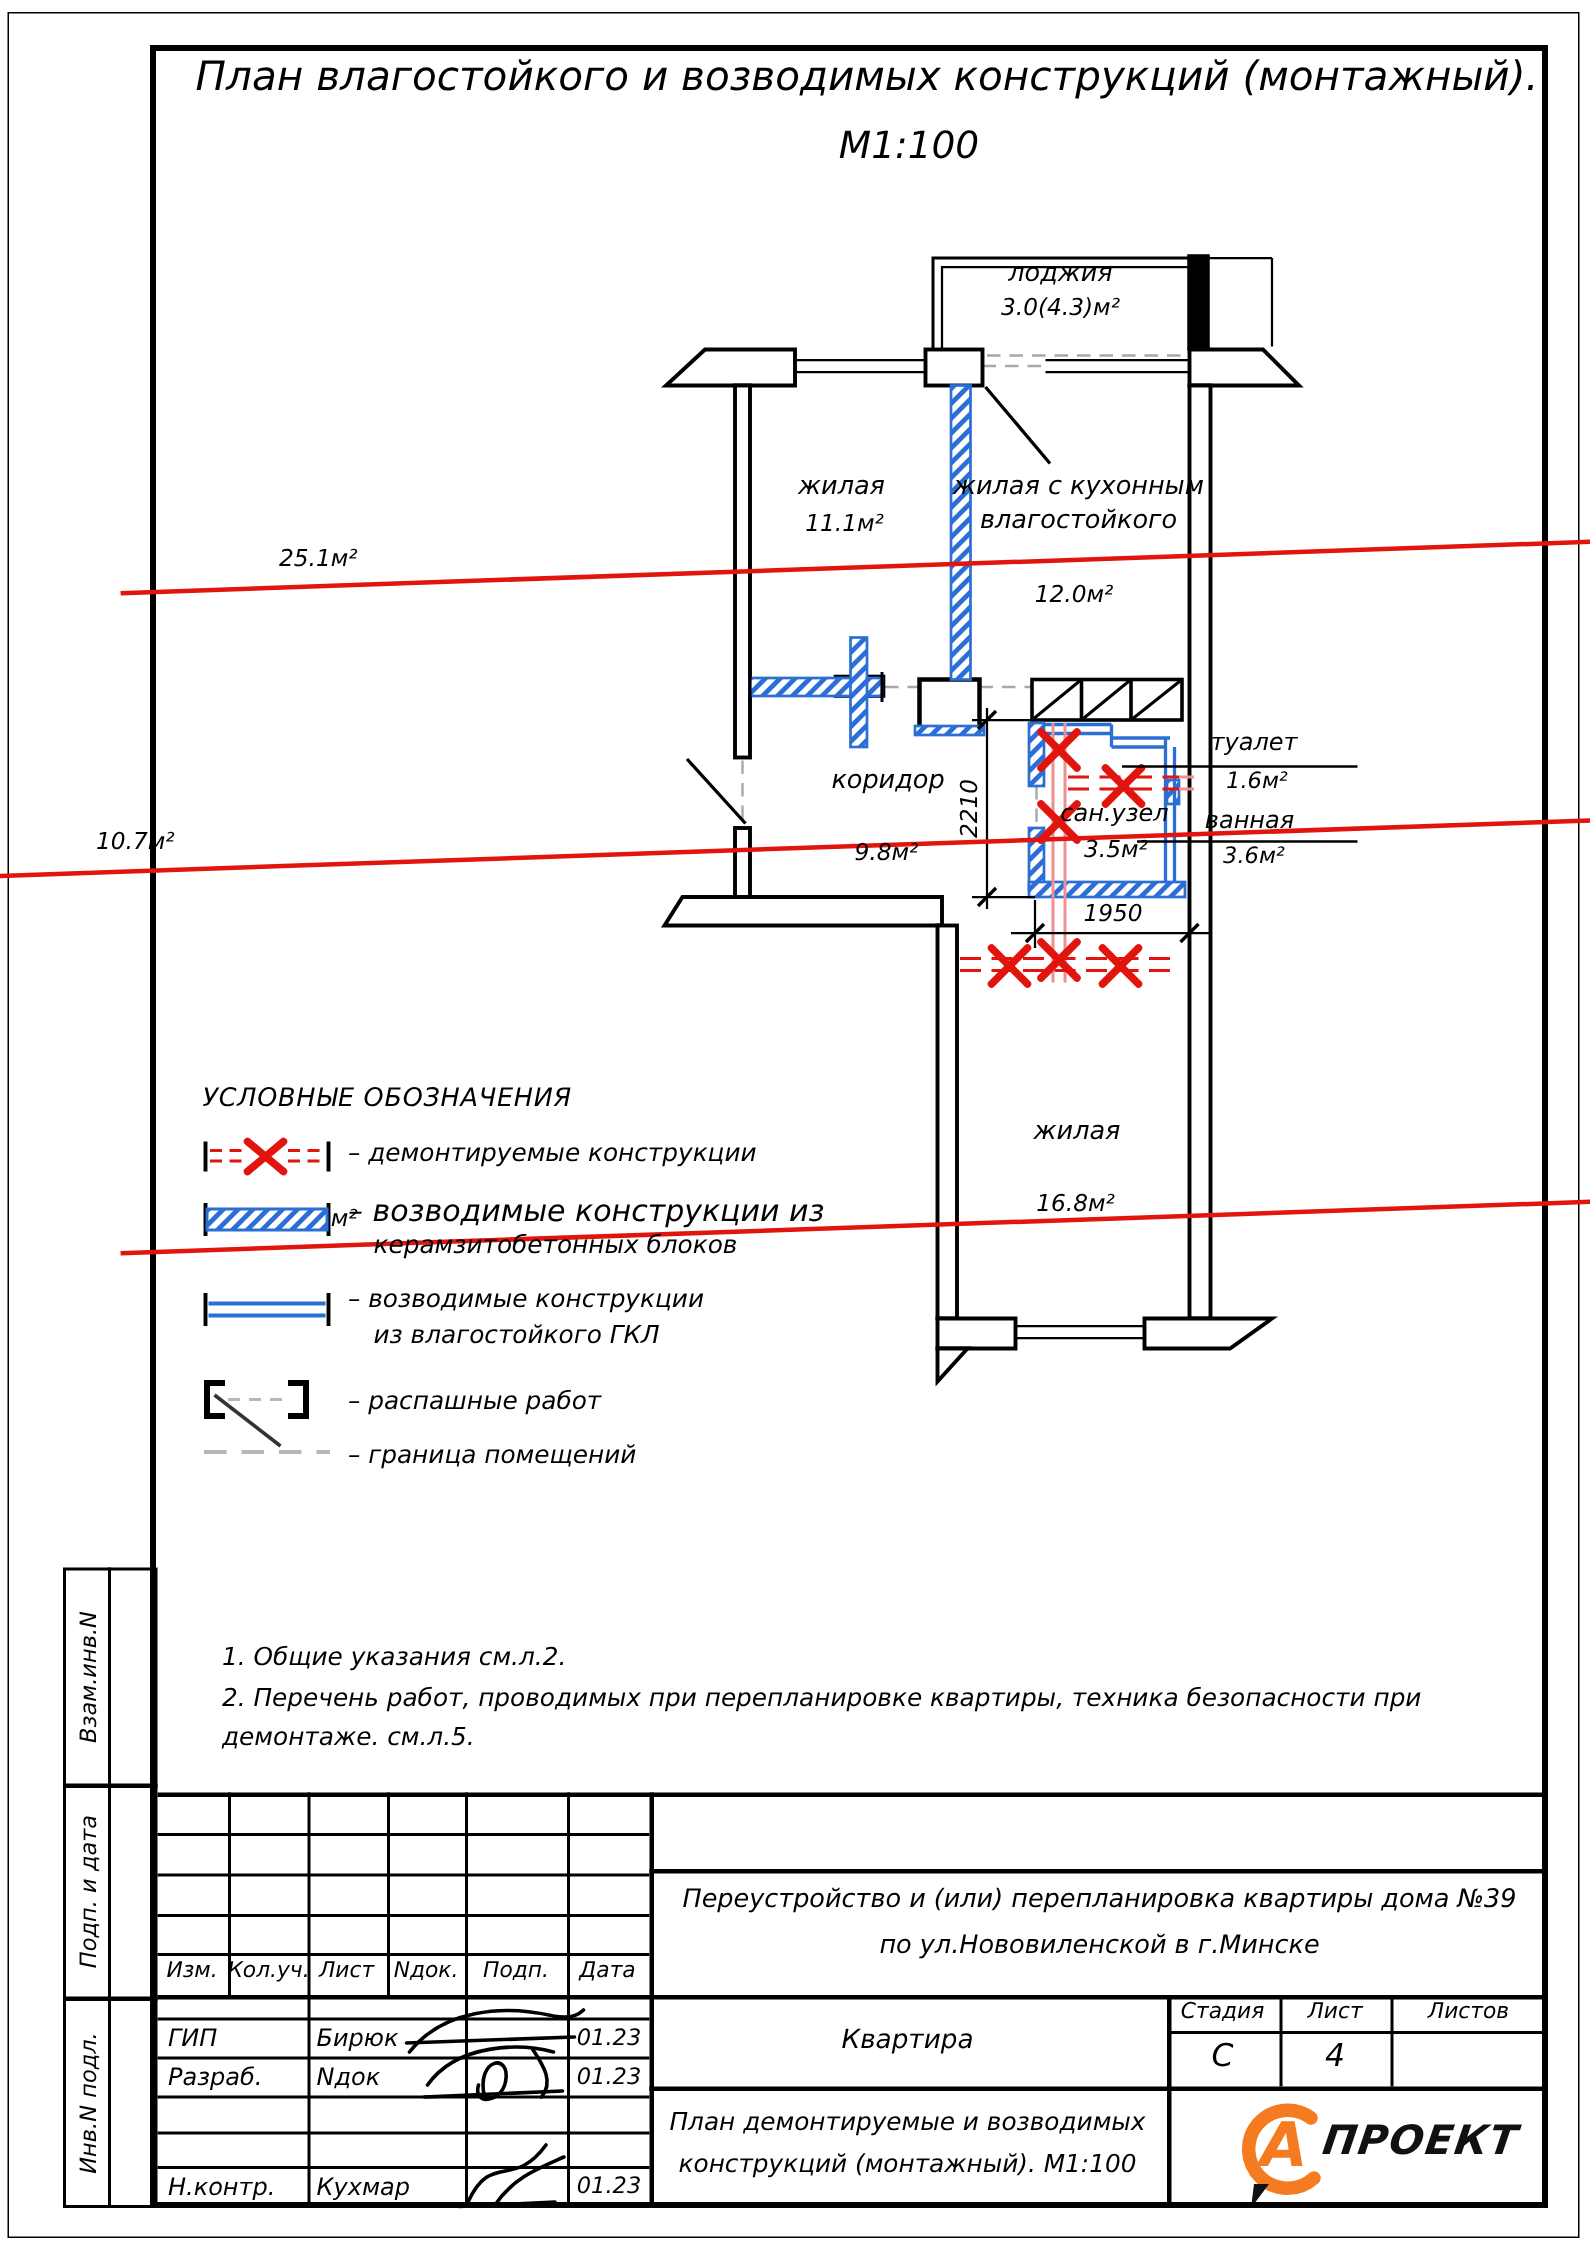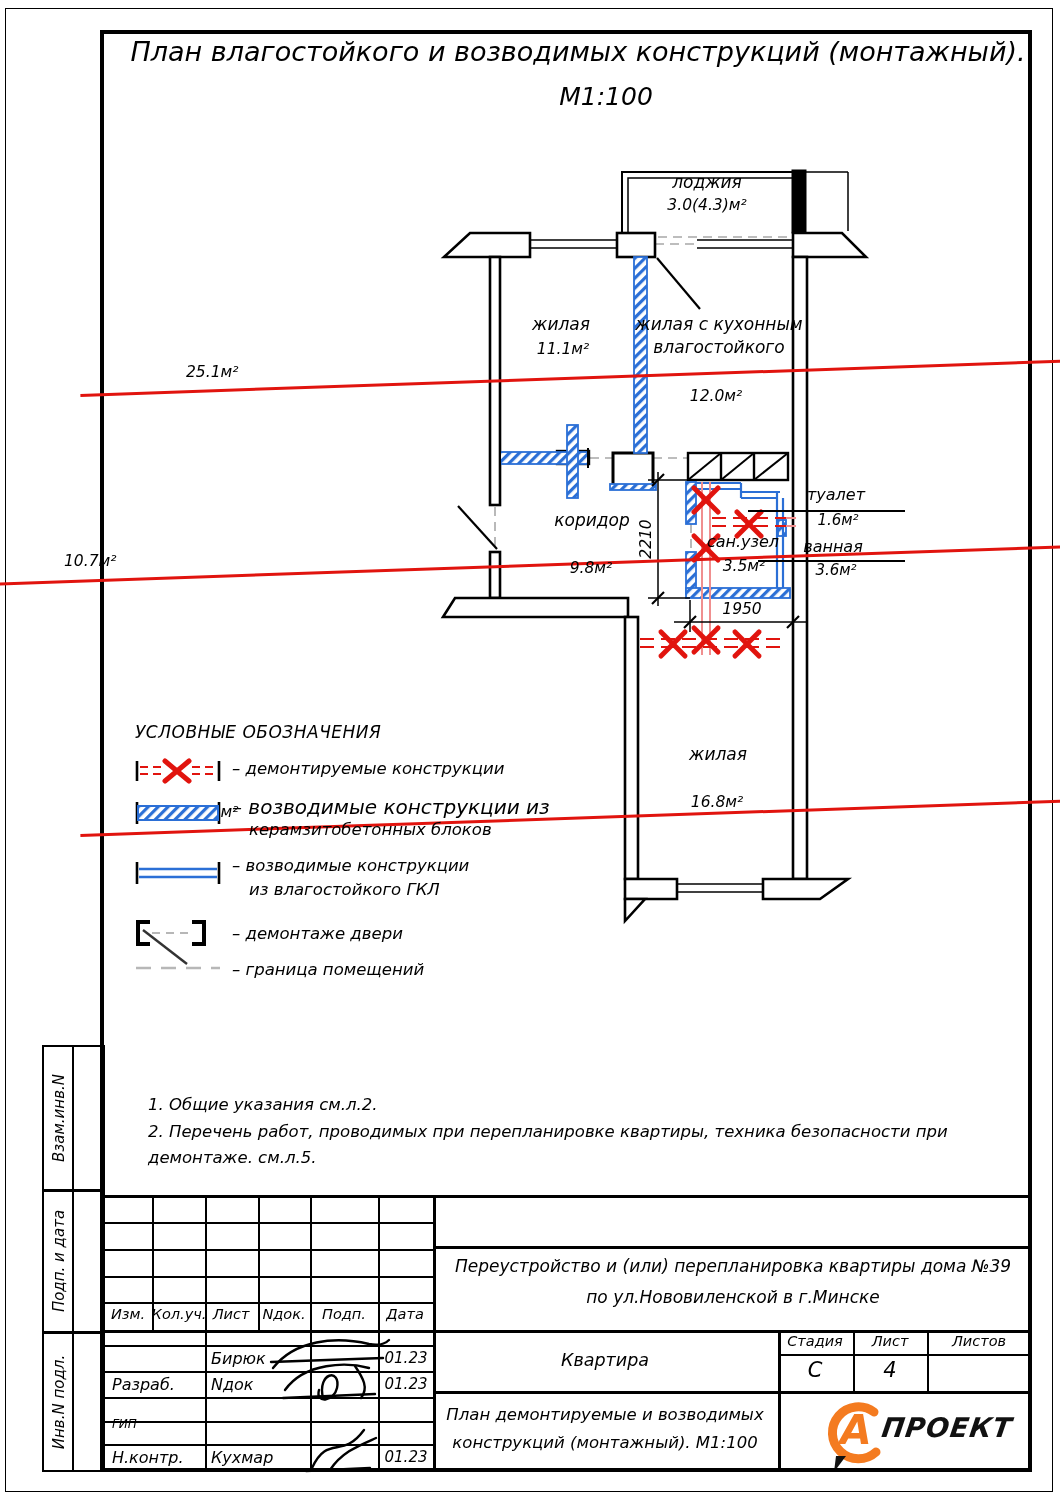--- a/index.html
+++ b/index.html
@@ -250,21 +250,21 @@
 </svg>
 <div class="lbl" style="left:232px; top:857px; font-size:16.5px;">–  возводимые конструкции</div>
 <div class="lbl" style="left:249px; top:881px; font-size:16.5px;">из влагостойкого ГКЛ</div>
 
 <svg class="abs" style="left:133px; top:918px;" width="90" height="50">
   <path d="M17,4 H5 V26 H17" fill="none" stroke="#000" stroke-width="4"></path>
   <path d="M59,4 H71 V26 H59" fill="none" stroke="#000" stroke-width="4"></path>
   <line x1="19" y1="15" x2="57" y2="15" stroke="#b7b7b7" stroke-width="2" stroke-dasharray="8 6"></line>
   <line x1="10" y1="12" x2="54" y2="46" stroke="#333" stroke-width="2.4"></line>
 </svg>
-<div class="lbl" style="left:232px; top:925px; font-size:16.5px;">–  демонтаже двери</div>
+<div class="lbl" style="left:232px; top:925px; font-size:16.5px;">–  распашные работ</div>
 
 <svg class="abs" style="left:133px; top:958px;" width="90" height="20">
   <line x1="3" y1="10" x2="87" y2="10" stroke="#b7b7b7" stroke-width="2.6" stroke-dasharray="15 10"></line>
 </svg>
 <div class="lbl" style="left:232px; top:961px; font-size:16.5px;">–  граница помещений</div>
 
 <div class="lbl" style="left:148px; top:1096px; font-size:16.5px;">1. Общие указания см.л.2.</div>
 <div class="lbl" style="left:148px; top:1123px; font-size:16.5px;">2. Перечень работ, проводимых при перепланировке квартиры, техника безопасности при</div>
 <div class="lbl" style="left:148px; top:1149px; font-size:16.5px;">демонтаже. см.л.5.</div>
 
@@ -301,21 +301,21 @@
 <div class="vl" style="left:853px; top:1330px; width:2px; height:61px;"></div>
 <div class="vl" style="left:927px; top:1330px; width:2px; height:61px;"></div>
 
 <div class="tb-lbl" style="left:128px; top:1306px; font-size:14.5px;">Изм.</div>
 <div class="tb-lbl" style="left:179px; top:1306px; font-size:14.5px;">Кол.уч.</div>
 <div class="tb-lbl" style="left:231px; top:1306px; font-size:14.5px;">Лист</div>
 <div class="tb-lbl" style="left:284px; top:1306px; font-size:14.5px;">Nдок.</div>
 <div class="tb-lbl" style="left:344px; top:1306px; font-size:14.5px;">Подп.</div>
 <div class="tb-lbl" style="left:405px; top:1306px; font-size:14.5px;">Дата</div>
 
-<div class="tb-left" style="left:112px; top:1417px; font-size:12px;">ГИП</div>
+<div class="tb-left" style="left:112px; top:1349px; font-size:16px;">ГИП</div>
 <div class="tb-left" style="left:211px; top:1349px; font-size:16px;">Бирюк</div>
 <div class="tb-lbl" style="left:406px; top:1349px; font-size:15px;">01.23</div>
 <div class="tb-left" style="left:112px; top:1375px; font-size:16px;">Разраб.</div>
 <div class="tb-left" style="left:211px; top:1375px; font-size:16px;">Nдок</div>
 <div class="tb-lbl" style="left:406px; top:1375px; font-size:15px;">01.23</div>
 <div class="tb-left" style="left:112px; top:1448px; font-size:16px;text-align:right;">Н.контр.</div>
 <div class="tb-left" style="left:211px; top:1448px; font-size:16px;">Кухмар</div>
 <div class="tb-lbl" style="left:406px; top:1448px; font-size:15px;">01.23</div>
 
 <div class="tb-lbl" style="left:733px; top:1256px; font-size:17px;">Переустройство и (или) перепланировка квартиры дома №39</div>

